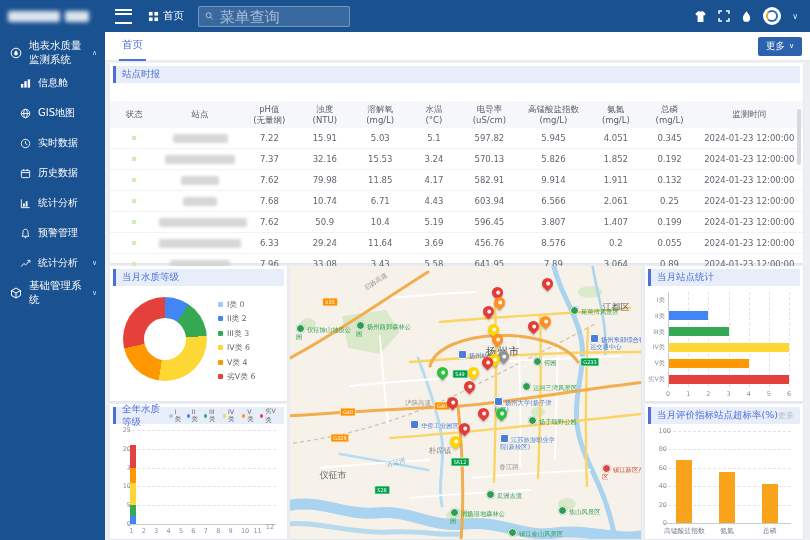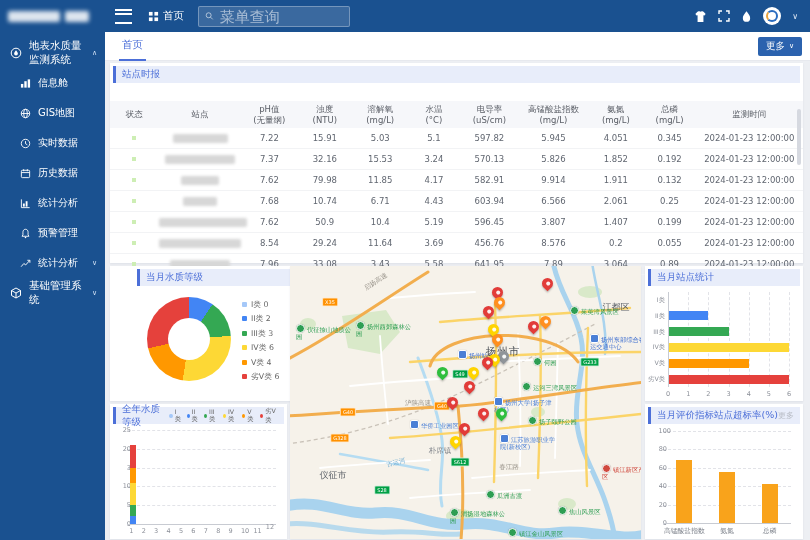--- a/index.html
+++ b/index.html
@@ -35,21 +35,21 @@
   .more-btn{margin-left:auto;margin-right:8px;background:#2b62ae;color:#fff;border:none;font-size:9.5px;
     padding:3px 8px;border-radius:2px;display:flex;gap:4px;align-items:center;cursor:pointer;font-family:inherit;}
   .more-btn .chev{font-size:7px;}
   
   .content{position:absolute;left:105px;top:60px;width:705px;height:480px;}
   .panel{position:absolute;background:#fff;box-shadow:0 1px 2px rgba(30,40,80,.07);}
   .ptitle{margin:3px 3px 0 3px;height:17px;background:#e8edfa;border-left:3px solid #4c6fd8;color:#4c6fd8;
     font-size:9.5px;display:flex;align-items:center;padding:0 6px;}
   .ptitle .spacer{margin-left:auto;}
   .p-table{left:5px;top:3px;width:693px;height:200px;}
-  .p-donut{left:5px;top:206px;width:177px;height:135px;padding-left:24px;}
+  .p-donut{left:5px;top:206px;width:177px;height:135px;}
   .p-year{left:5px;top:344px;width:177px;height:135px;}
   .p-hbar{left:540px;top:206px;width:158px;height:135px;}
   .p-vbar{left:540px;top:344px;width:158px;height:135px;}
   .map{position:absolute;left:185px;top:206px;width:351px;height:273px;background:#f6f2ea;overflow:hidden;box-shadow:0 1px 2px rgba(30,40,80,.07);}
   
   table{width:100%;border-collapse:collapse;table-layout:fixed;margin-top:18px;}
   thead th{background:#f6f7fa;color:#5a5e66;font-weight:normal;font-size:8.5px;padding:3px 0;line-height:1.25;}
   tbody td{border-bottom:1px solid #f2f3f5;color:#606670;font-size:8.5px;text-align:center;height:20px;padding:0;}
   .dot{width:10px;height:10px;border-radius:50%;background:#63c21c;box-shadow:0 0 0 2px #cdeeb4;margin:0 auto;}
   .sblur{height:9px;background:#d7d7d7;border-radius:2px;filter:blur(1.6px);margin:0 auto;}
@@ -365,21 +365,21 @@
               <td>3.807</td>
               <td>1.407</td>
               <td>0.199</td>
               <td>2024-01-23 12:00:00</td>
             </tr>
             <tr>
               <td><span class="dot"></span></td>
               <td>
                 <div class="sblur" style="width:82px"></div>
               </td>
-              <td>8.54</td>
+              <td>6.33</td>
               <td>29.24</td>
               <td>11.64</td>
               <td>3.69</td>
               <td>456.76</td>
               <td>8.576</td>
               <td>0.2</td>
               <td>0.055</td>
               <td>2024-01-23 12:00:00</td>
             </tr>
             <tr>

